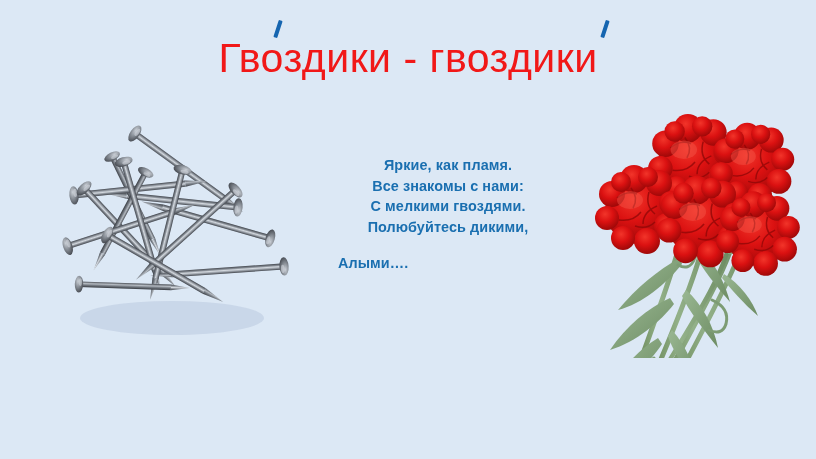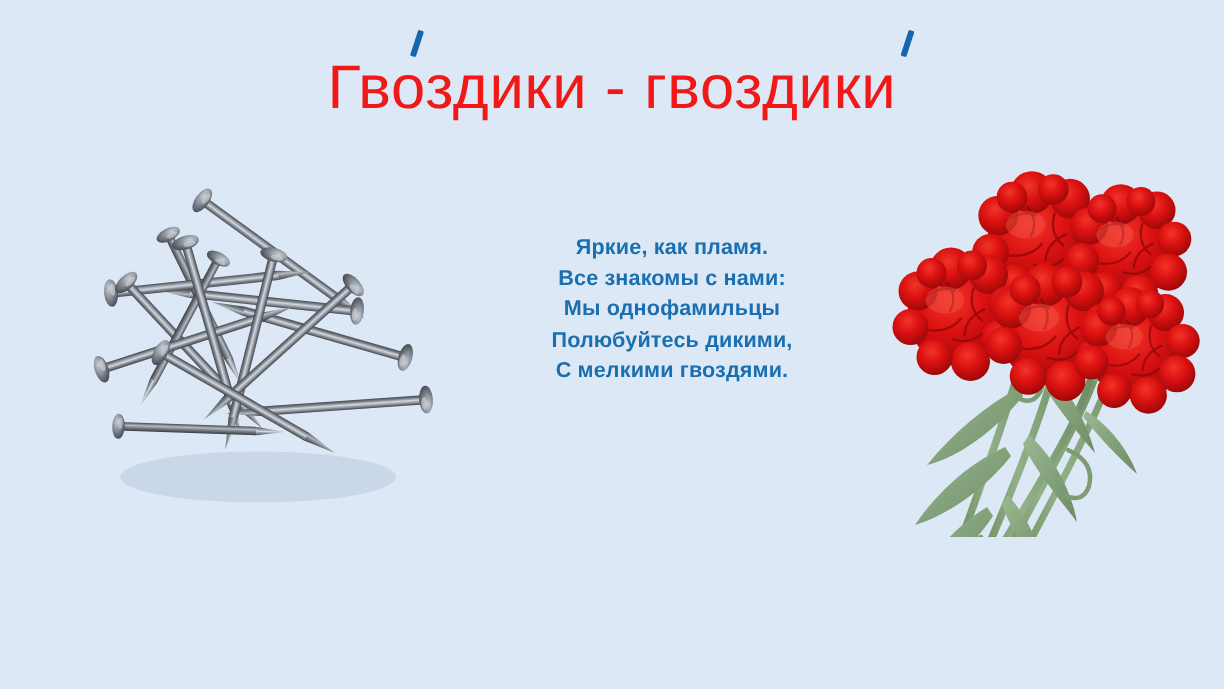--- a/index.html
+++ b/index.html
@@ -160,23 +160,23 @@
         <use href="#nail-s" transform="translate(30,172) rotate(2)"></use>
         <use href="#nail" transform="translate(196,74) rotate(138)"></use>
         <use href="#nail" transform="translate(58,120) rotate(30)"></use>
       </g>
     </svg>
   </div>
 
   <div id="poem-block">
     <div class="line">Яркие, как пламя.</div>
     <div class="line">Все знакомы с нами:</div>
-    <div class="line">Мы однофамильцы</div>
+    <div class="line">С мелкими гвоздями.</div>
     <div class="line">Полюбуйтесь дикими,</div>
-    <div class="line">С мелкими гвоздями.</div>
+    <div id="poem-last">Алыми….</div>
   </div>
 
   <div id="flowers-photo">
     <svg width="208" height="330" viewBox="0 0 208 330" xmlns="http://www.w3.org/2000/svg">
       <defs>
         <radialGradient id="petal" cx="42%" cy="34%" r="68%">
           <stop offset="0%" stop-color="#f2352a"></stop>
           <stop offset="48%" stop-color="#db1111"></stop>
           <stop offset="100%" stop-color="#9c0808"></stop>
         </radialGradient>

